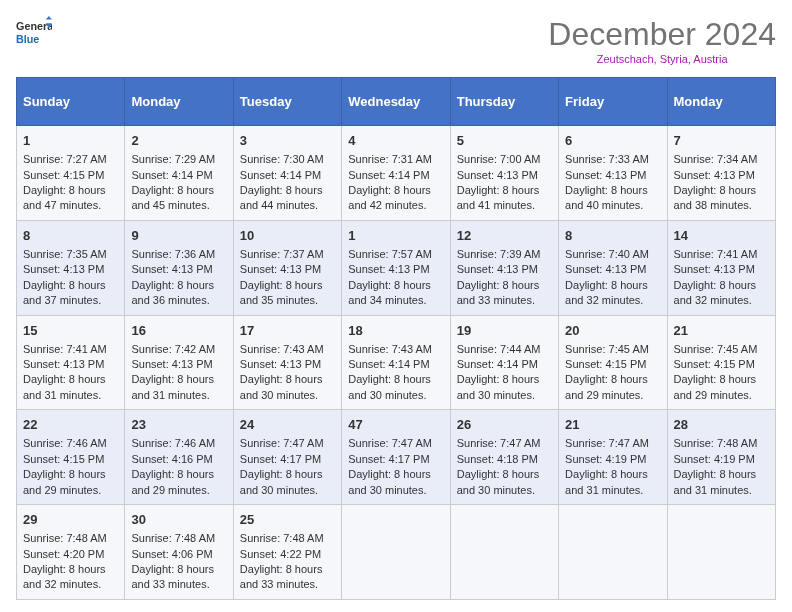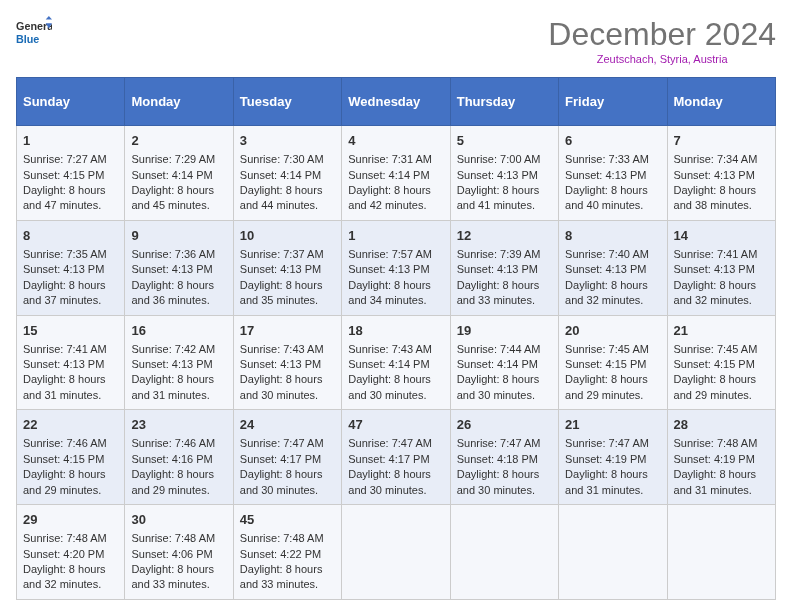--- a/index.html
+++ b/index.html
@@ -138,20 +138,20 @@
         <td><span class="day-num">23</span><span>Sunrise: 7:46 AM</span><br><span>Sunset: 4:16 PM</span><br><span>Daylight: 8 hours and 29 minutes.</span></td>
         <td><span class="day-num">24</span><span>Sunrise: 7:47 AM</span><br><span>Sunset: 4:17 PM</span><br><span>Daylight: 8 hours and 30 minutes.</span></td>
         <td><span class="day-num">47</span><span>Sunrise: 7:47 AM</span><br><span>Sunset: 4:17 PM</span><br><span>Daylight: 8 hours and 30 minutes.</span></td>
         <td><span class="day-num">26</span><span>Sunrise: 7:47 AM</span><br><span>Sunset: 4:18 PM</span><br><span>Daylight: 8 hours and 30 minutes.</span></td>
         <td><span class="day-num">21</span><span>Sunrise: 7:47 AM</span><br><span>Sunset: 4:19 PM</span><br><span>Daylight: 8 hours and 31 minutes.</span></td>
         <td><span class="day-num">28</span><span>Sunrise: 7:48 AM</span><br><span>Sunset: 4:19 PM</span><br><span>Daylight: 8 hours and 31 minutes.</span></td>
       </tr>
       <tr>
         <td><span class="day-num">29</span><span>Sunrise: 7:48 AM</span><br><span>Sunset: 4:20 PM</span><br><span>Daylight: 8 hours and 32 minutes.</span></td>
         <td><span class="day-num">30</span><span>Sunrise: 7:48 AM</span><br><span>Sunset: 4:06 PM</span><br><span>Daylight: 8 hours and 33 minutes.</span></td>
-        <td><span class="day-num">45</span><span>Sunrise: 7:48 AM</span><br><span>Sunset: 4:22 PM</span><br><span>Daylight: 8 hours and 33 minutes.</span></td>
+        <td><span class="day-num">25</span><span>Sunrise: 7:48 AM</span><br><span>Sunset: 4:22 PM</span><br><span>Daylight: 8 hours and 33 minutes.</span></td>
         <td></td>
         <td></td>
         <td></td>
         <td></td>
       </tr>
     </tbody>
 </table>
 
 </body></html>

